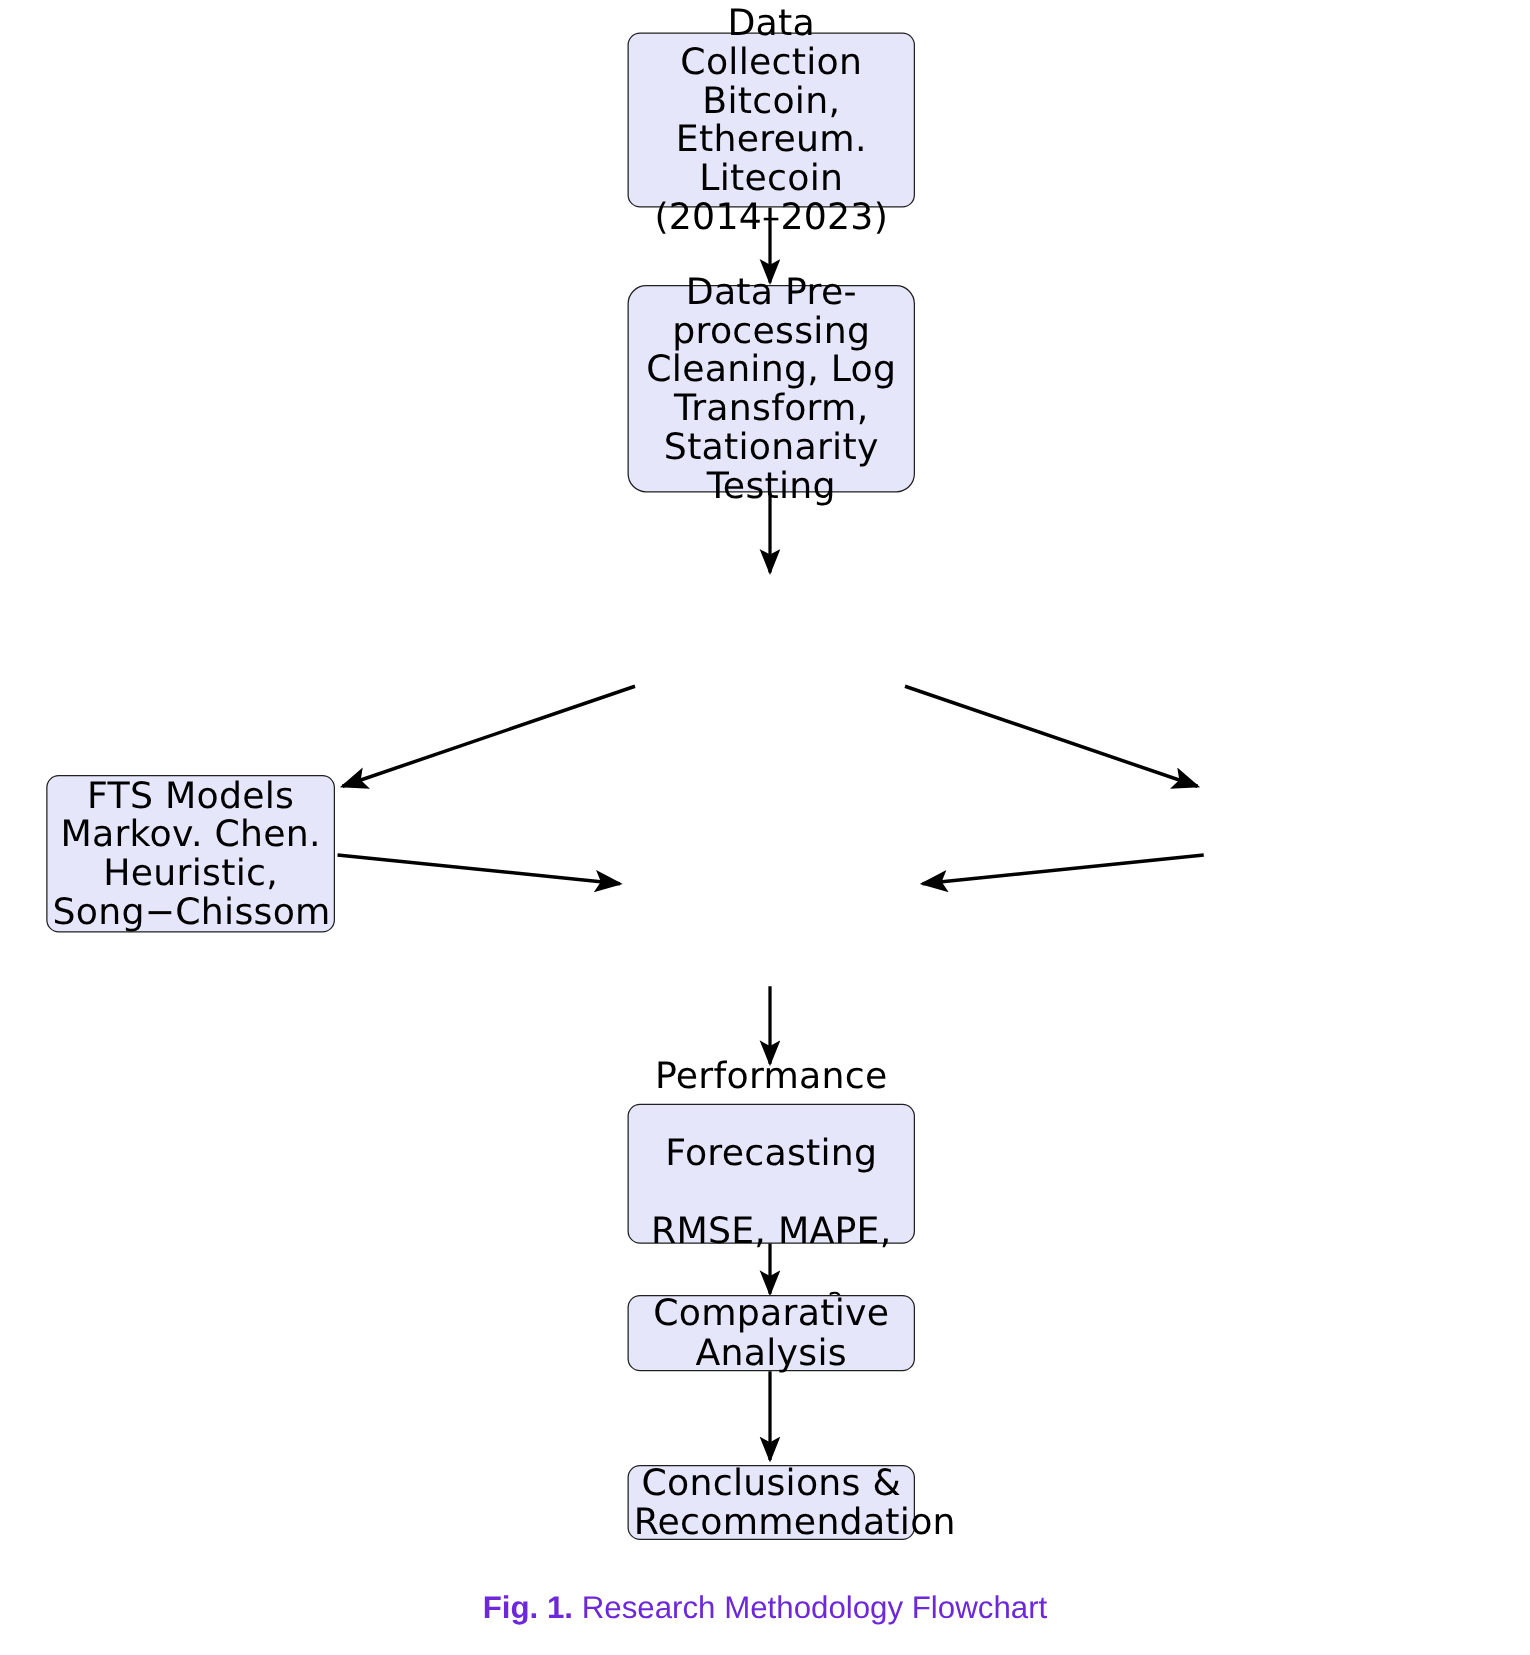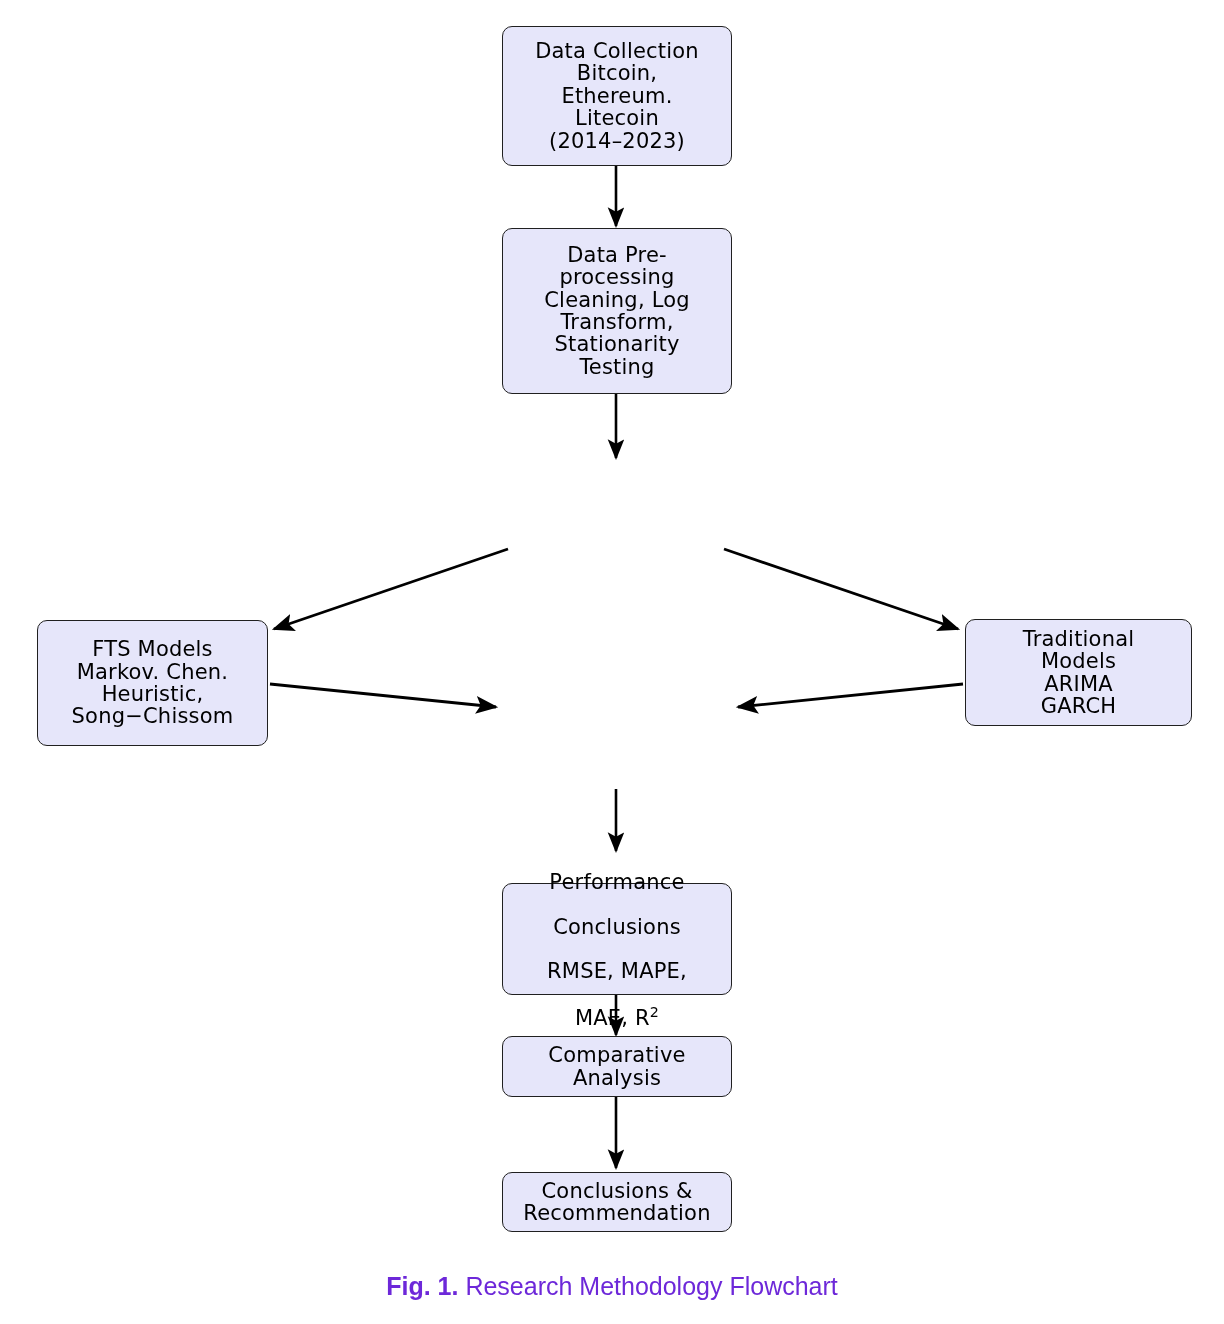--- a/index.html
+++ b/index.html
@@ -31,21 +31,21 @@
     box-sizing: border-box;
     background: #E6E6FA;
     border: 1.6px solid #202020;
     border-radius: 10px;
     display: flex;
     align-items: center;
     justify-content: center;
     text-align: center;
     color: #000000;
     font-family: "DejaVu Sans", sans-serif;
-    font-size: 21px;
+    font-size: 29px;
     line-height: 1.07;
     letter-spacing: 0.2px;
     z-index: 2;
   }
   .node .lines {
     width: 100%;
     padding: 0 4px;
     box-sizing: border-box;
     white-space: pre-line;
   }
@@ -97,49 +97,43 @@
   </svg>
 
   <div class="node" style="left:502px; top:26px; width:230px; height:140px;">
     <div class="lines">Data  Collection
 Bitcoin,
 Ethereum.
 Litecoin
 (2014–2023)</div>
   </div>
 
-  <div class="node" style="left:502px; top:228px; width:230px; height:166px;">
+  <div class="node" style="left:502px; top:228px; width:230px; height:166px;border-radius:15px;">
     <div class="lines">Data  Pre-
 processing
 Cleaning,  Log
 Transform,
 Stationarity
 Testing</div>
   </div>
 
 
   <div class="node" style="left:37px; top:620px; width:231px; height:126px;">
     <div class="lines">FTS  Models
 Markov.  Chen.
 Heuristic,
 Song−Chissom</div>
   </div>
 
-  <div class="node" style="left:965px; top:619px; width:227px; height:107px;">
-    <div class="lines">Traditional
-Models
-ARIMA
-GARCH</div>
-  </div>
 
 
   <div class="node" style="left:502px; top:855px; width:230px; height:112px;margin-top:28px;">
     <div class="lines">
       <span>Performance</span><br>
-      <span>Conclusions</span><br>
+      <span>Forecasting</span><br>
       <span>RMSE,  MAPE,</span><br>
       <span>MAE,  R</span><span class="sup">2</span>
     </div>
   </div>
 
   <div class="node" style="left:502px; top:1172px; width:230px; height:60px;">
     <div class="lines">Conclusions  &amp;
 Recommendation</div>
   </div>
 

